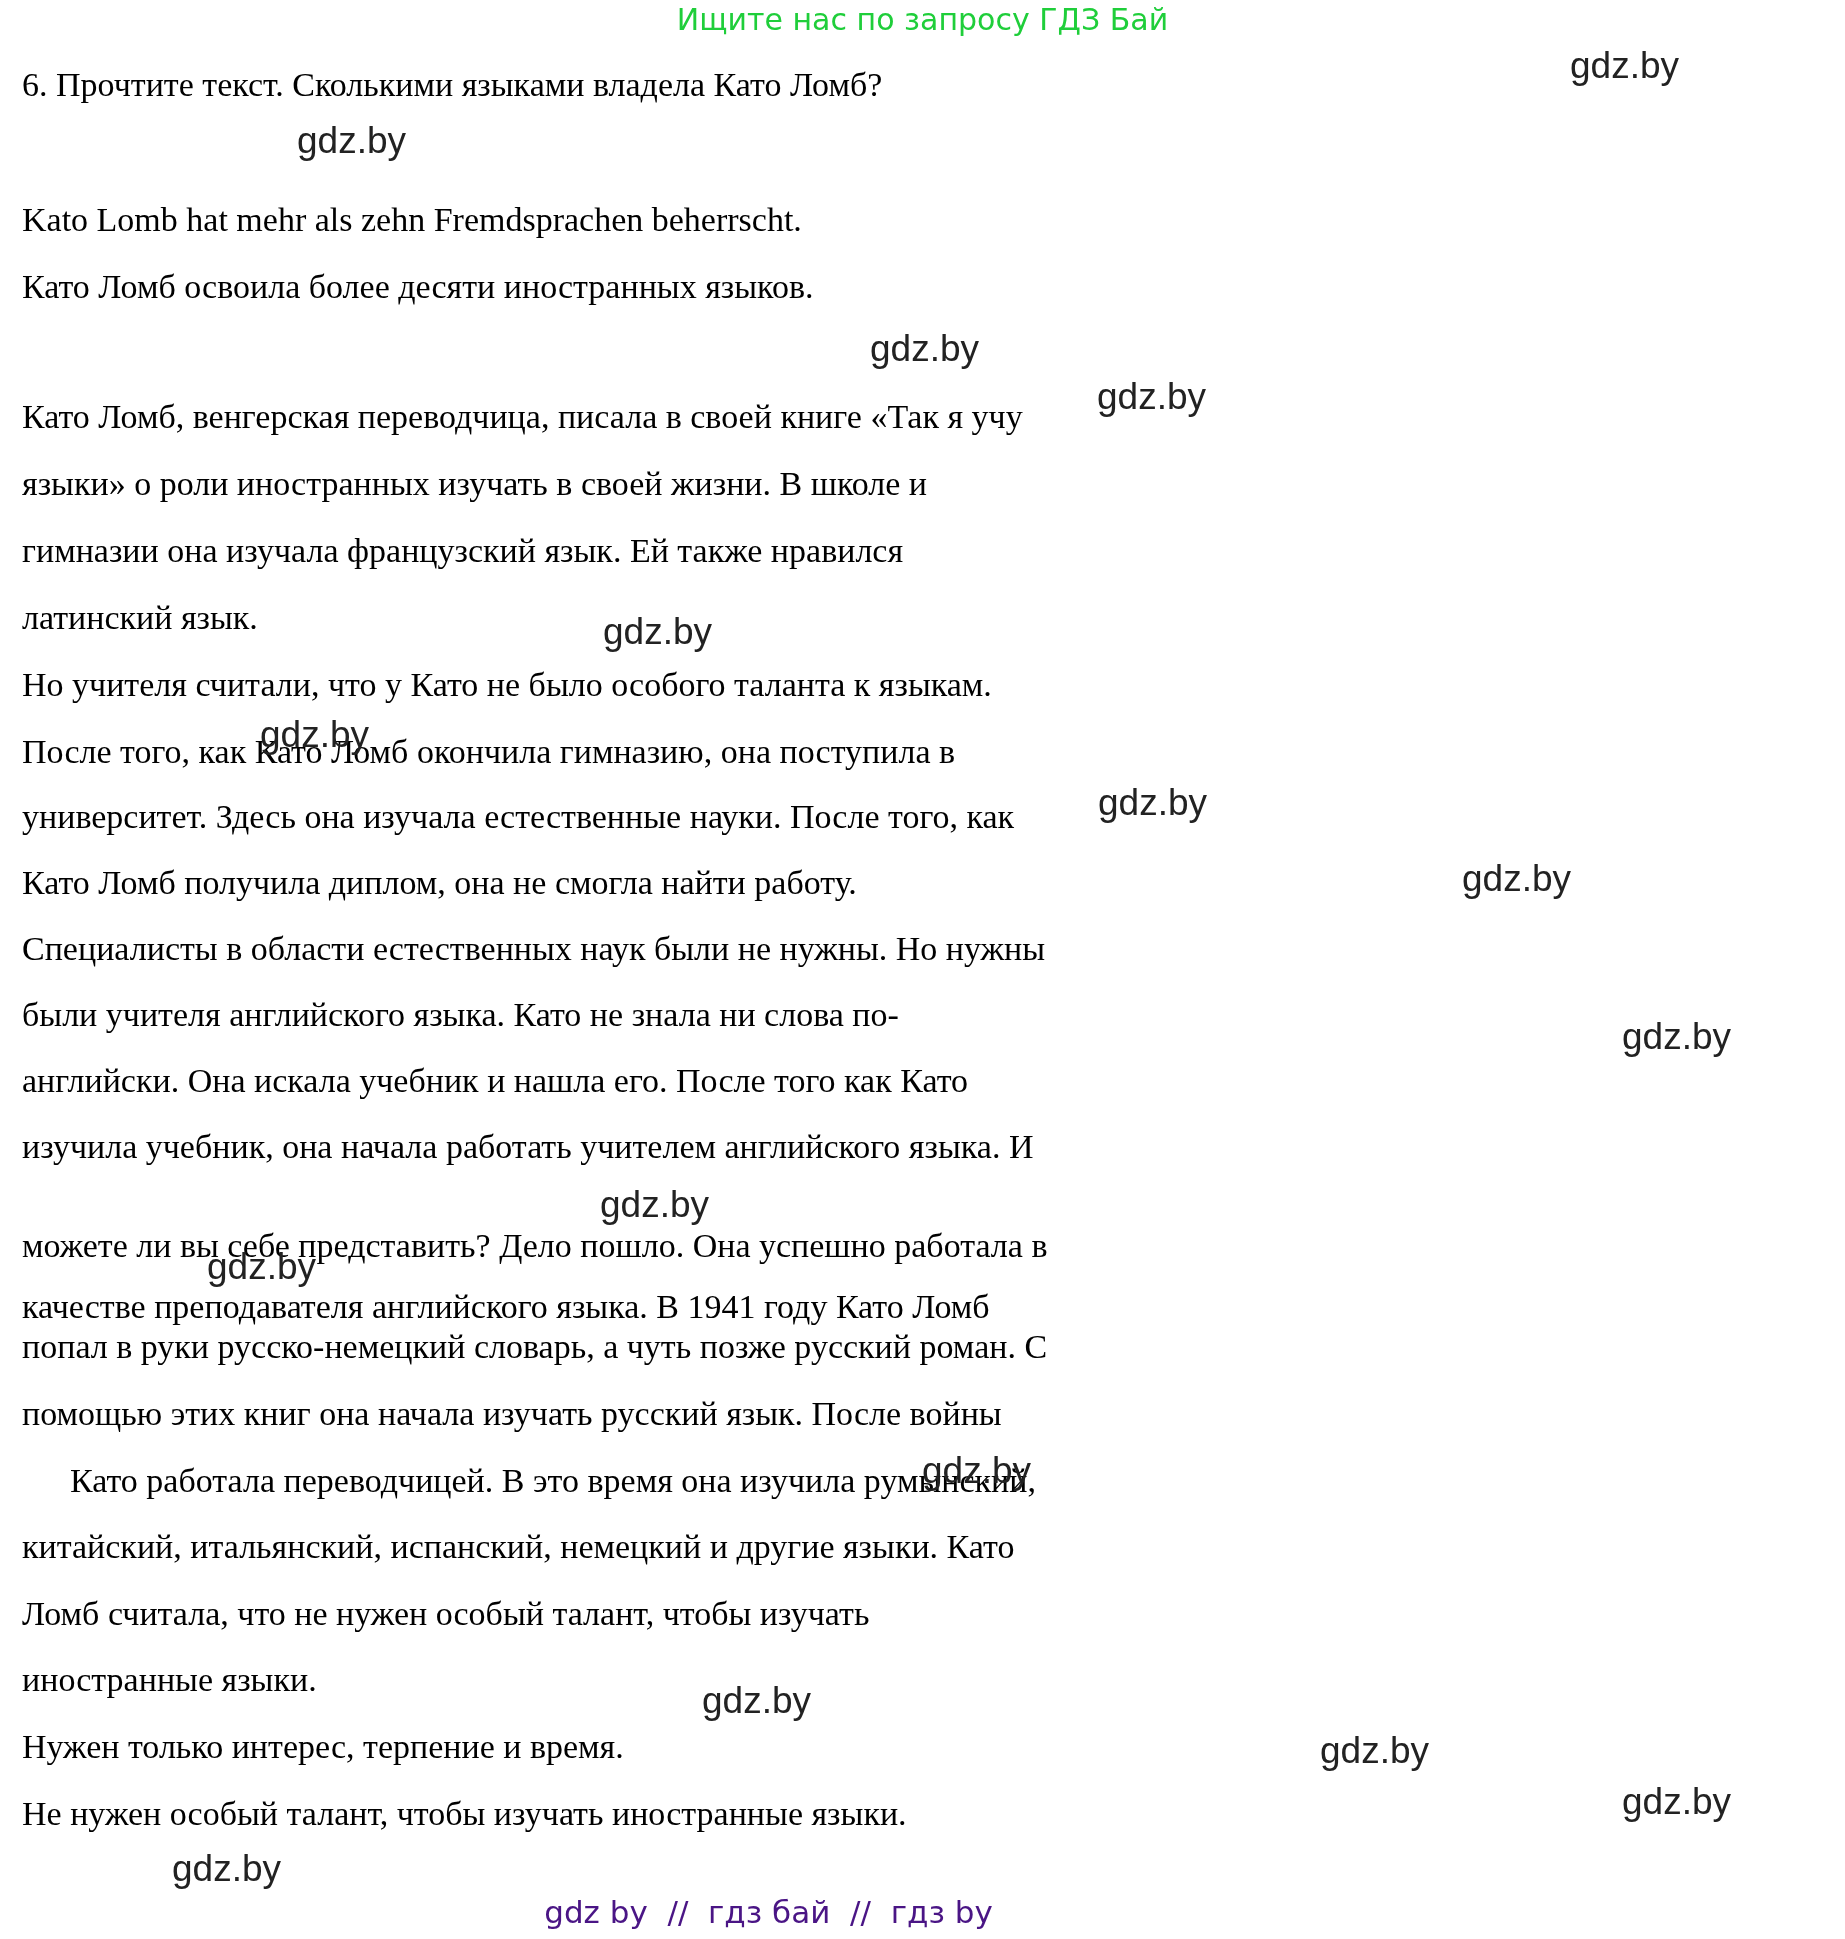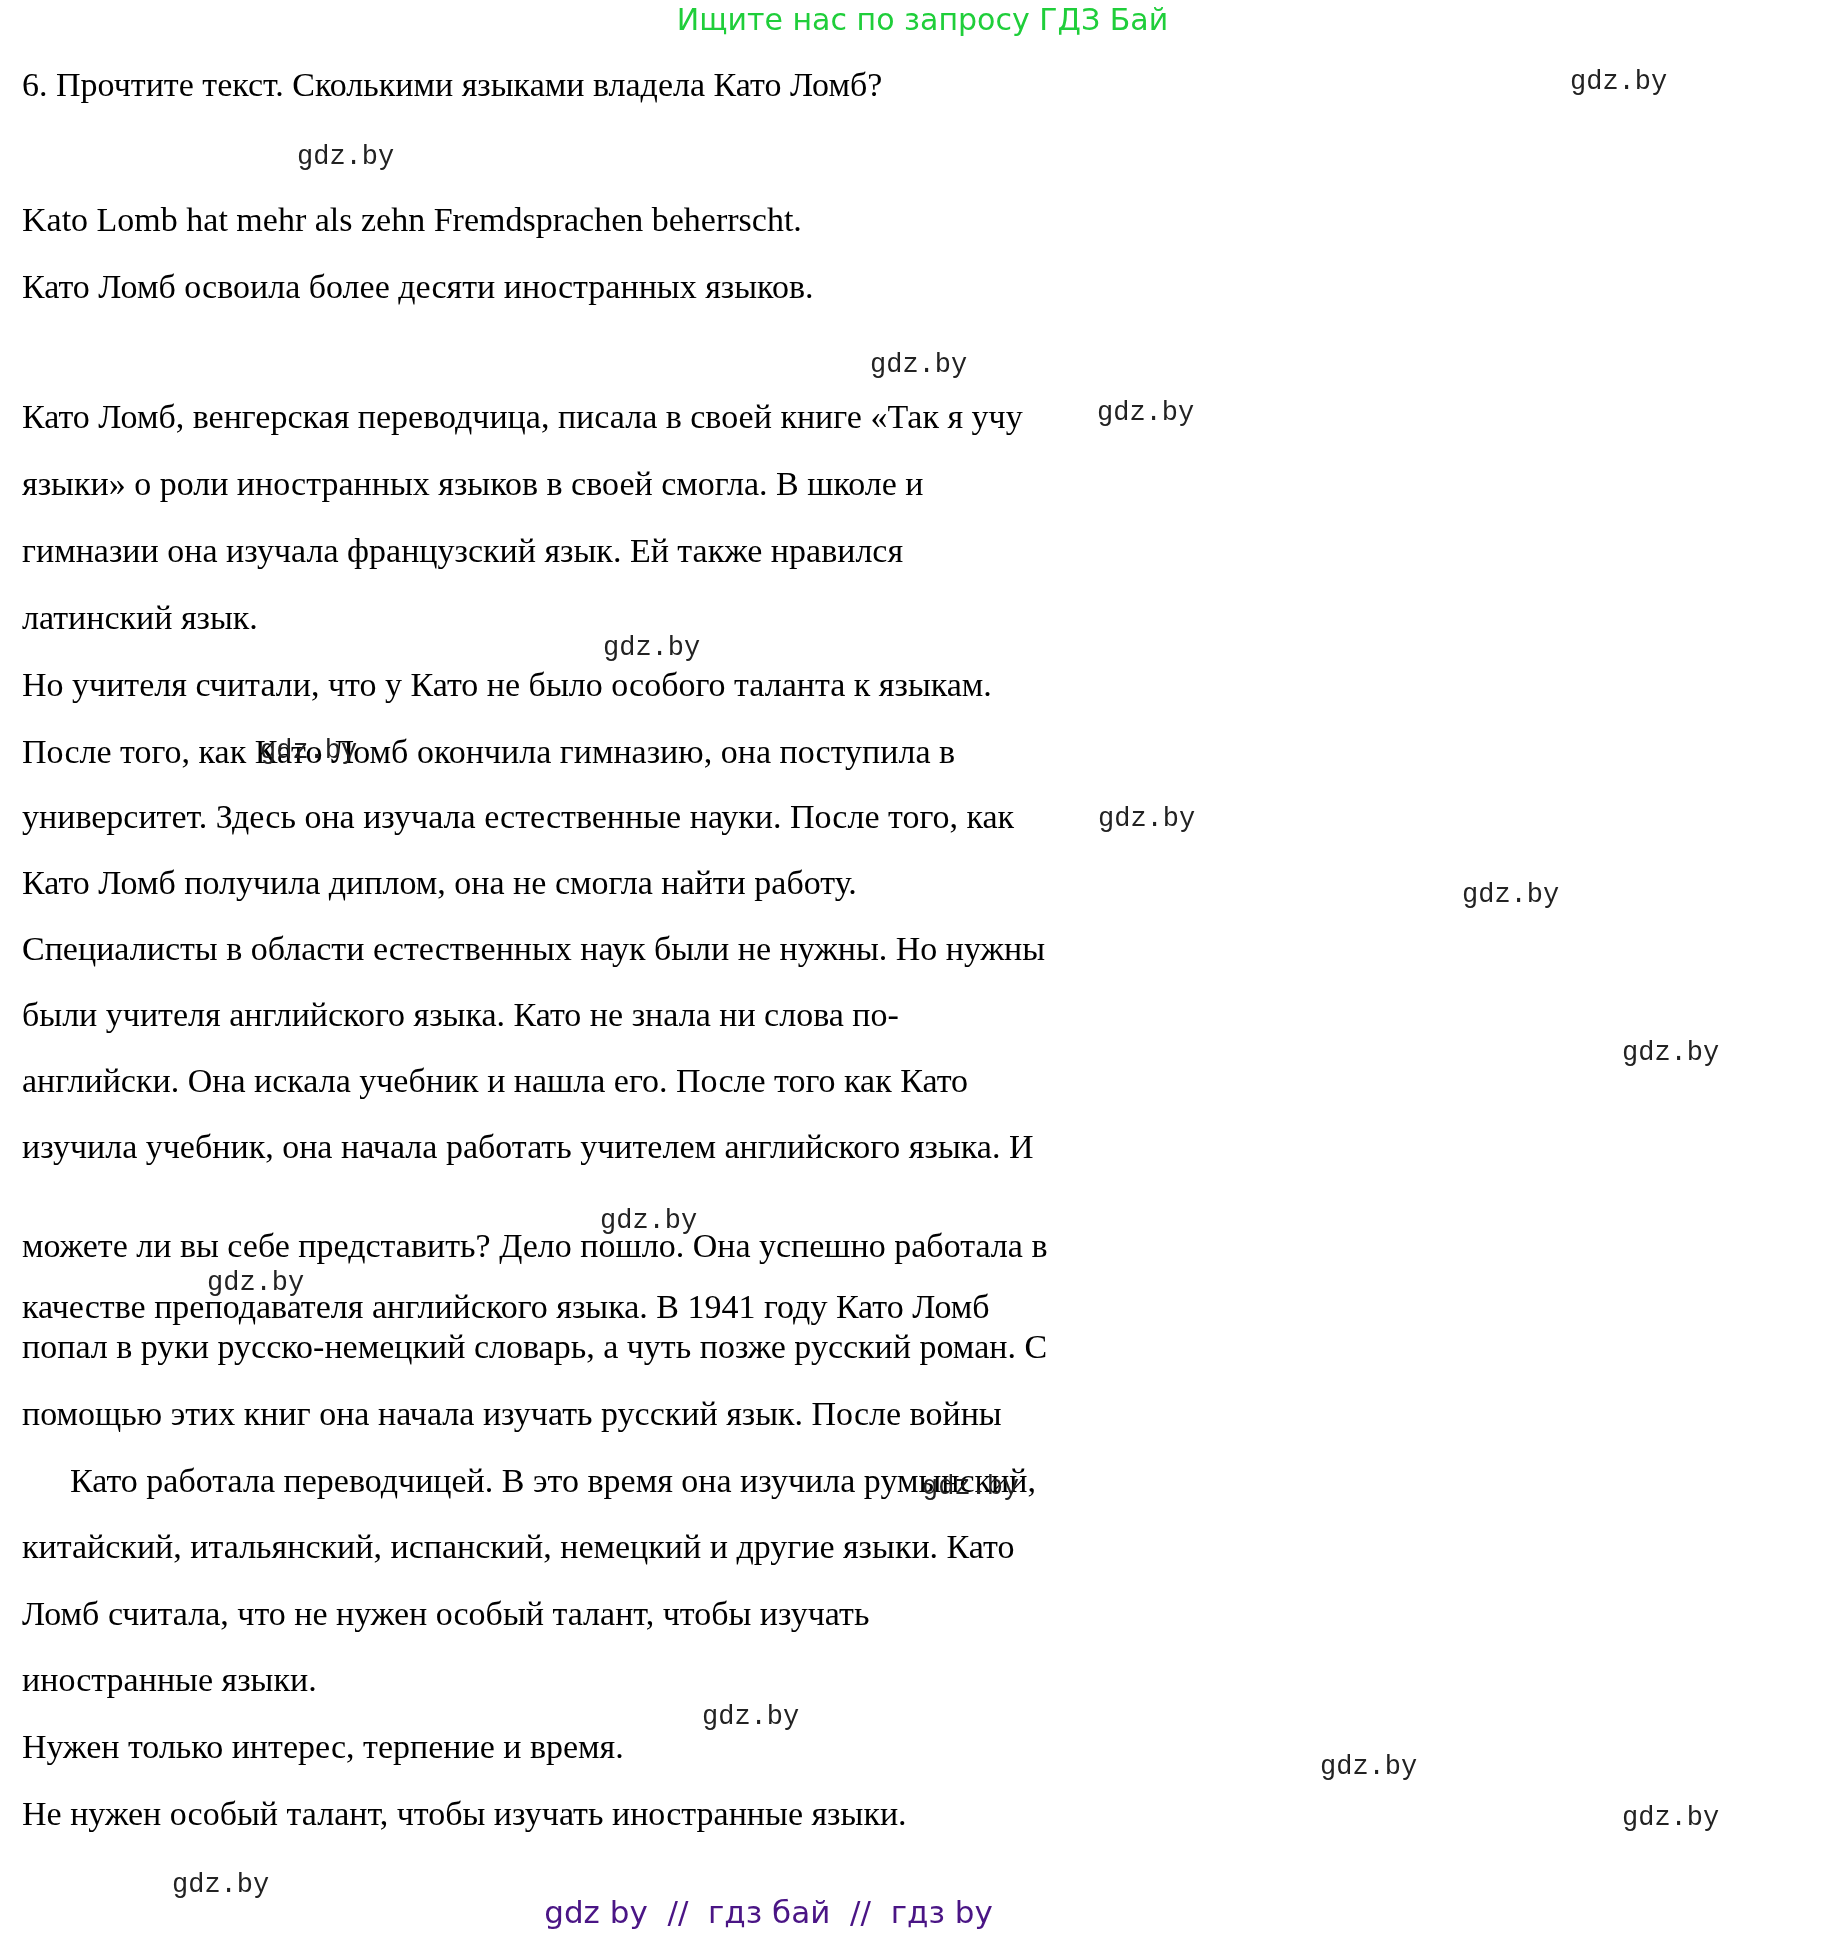--- a/index.html
+++ b/index.html
@@ -1,33 +1,33 @@
 <!DOCTYPE html>
 <html><head>
 <meta charset="utf-8">
 <style>
   html, body { margin:0; padding:0; background:#ffffff; }
   body { width:1845px; height:1939px; position:relative; overflow:hidden; }
   .ln { position:absolute; left:22px; font-family:"Liberation Serif", serif; font-size:34px; color:#000; white-space:nowrap; line-height:1; }
-  .wm { position:absolute; font-family:Liberation Mono, monospace; font-size:27px; color:#222; white-space:nowrap; line-height:1;margin-top:22px; }
+  .wm { position:absolute; font-family:Liberation Sans, sans-serif; font-size:37px; color:#222; white-space:nowrap; line-height:1; }
   .top { position:absolute; left:0; width:1845px; top:2px; text-align:center; font-family:"DejaVu Sans", sans-serif; font-size:30px; color:#1fce3a; }
   .bottom { position:absolute; left:0; width:1537px; top:1894px; text-align:center; font-family:"DejaVu Sans", sans-serif; font-size:31px; color:#4a1585; white-space:pre; }
 </style>
 </head>
 <body>
 
 <div class="top">Ищите нас по запросу ГДЗ Бай</div>
 
 <div class="ln" style="top:68px;">6. Прочтите текст. Сколькими языками владела Като Ломб?</div>
 
 <div class="ln" style="top:203px;">Kato Lomb hat mehr als zehn Fremdsprachen beherrscht.</div>
 <div class="ln" style="top:270px;">Като Ломб освоила более десяти иностранных языков.</div>
 
 <div class="ln" style="top:400px;">Като Ломб, венгерская переводчица, писала в своей книге «Так я учу</div>
-<div class="ln" style="top:467px;">языки» о роли иностранных языков в своей смогла. В школе и</div>
+<div class="ln" style="top:467px;">языки» о роли иностранных изучать в своей жизни. В школе и</div>
 <div class="ln" style="top:534px;">гимназии она изучала французский язык. Ей также нравился</div>
 <div class="ln" style="top:601px;">латинский язык.</div>
 <div class="ln" style="top:668px;">Но учителя считали, что у Като не было особого таланта к языкам.</div>
 <div class="ln" style="top:735px;">После того, как Като Ломб окончила гимназию, она поступила в</div>
 <div class="ln" style="top:800px;">университет. Здесь она изучала естественные науки. После того, как</div>
 <div class="ln" style="top:866px;">Като Ломб получила диплом, она не смогла найти работу.</div>
 <div class="ln" style="top:932px;">Специалисты в области естественных наук были не нужны. Но нужны</div>
 <div class="ln" style="top:998px;">были учителя английского языка. Като не знала ни слова по-</div>
 <div class="ln" style="top:1064px;">английски. Она искала учебник и нашла его. После того как Като</div>
 <div class="ln" style="top:1130px;">изучила учебник, она начала работать учителем английского языка. И</div>

